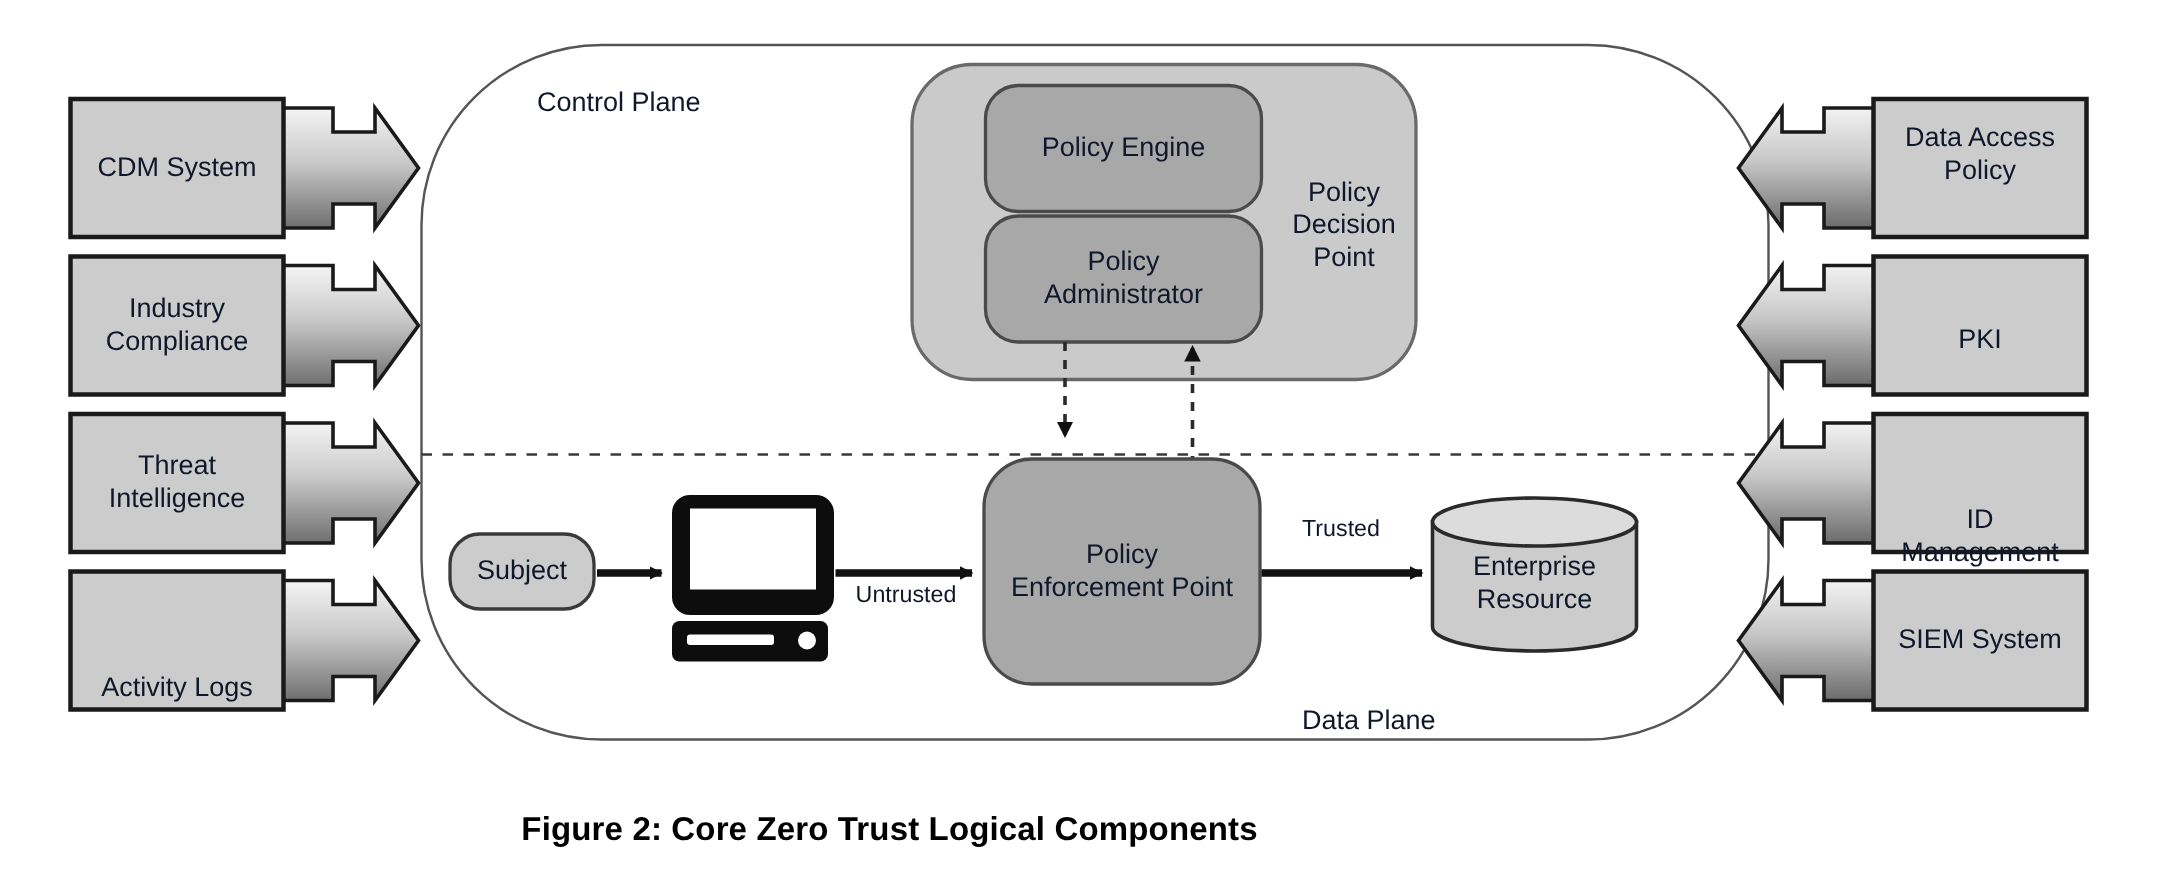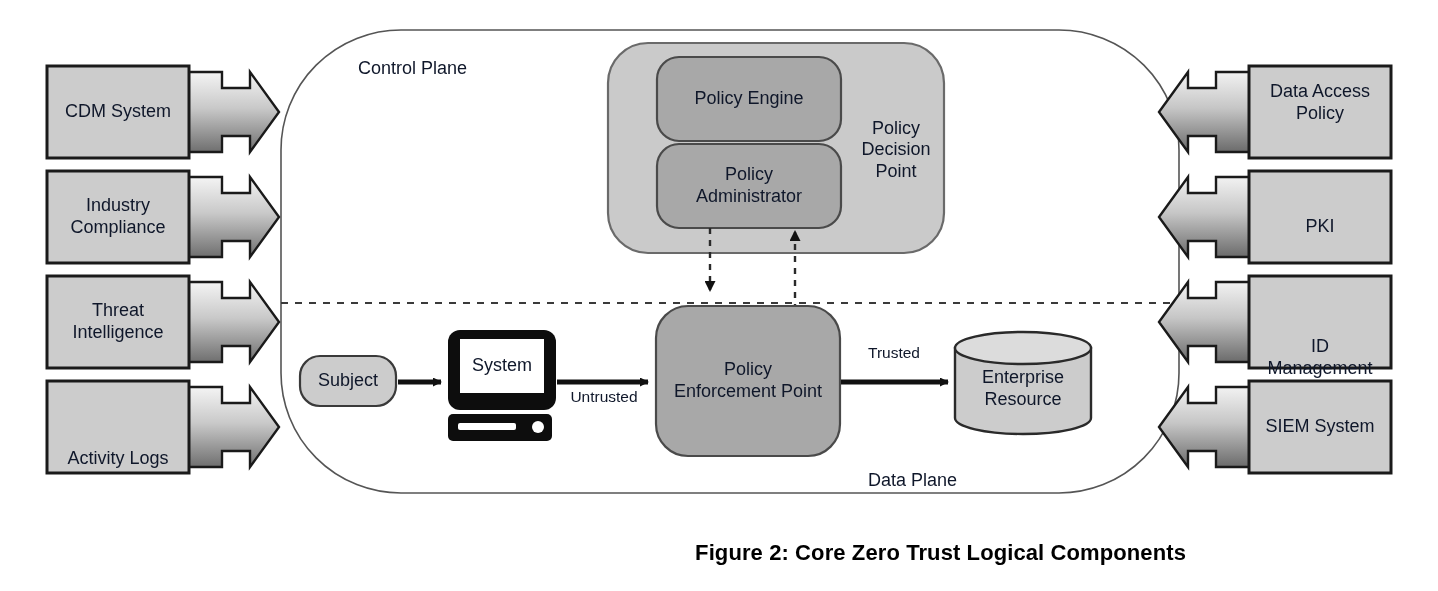--- a/index.html
+++ b/index.html
@@ -42,21 +42,21 @@
   .center-flex {
     display: flex;
     align-items: center;
     justify-content: center;
   }
   #figure-caption {
     position: absolute;
     left: 0;
     top: 540px;
     width: 1186px;
-    text-align: right;
+    text-align: center;
     font-family: "Liberation Sans Narrow", "Liberation Sans", sans-serif;
     font-weight: bold;
     font-size: 22px;
     letter-spacing: 0.1px;
     color: #000000;
   }
 </style>
 </head>
 <body>
 
@@ -170,21 +170,20 @@
   <div class="lbl box-lbl center-flex" style="left:657px; top:57px; width:184px; height:84px;">Policy Engine</div>
 
   <div class="lbl box-lbl center-flex" style="left:1249px; top:381px; width:142px; height:92px;">SIEM System</div>
   <div class="lbl box-lbl center-flex" style="left:657px; top:144px; width:184px; height:84px;">Policy
 Administrator</div>
   <div class="lbl box-lbl center-flex" style="left:848px; top:105px; width:96px; height:90px;">Policy
 Decision
 Point</div>
 
   <div class="lbl box-lbl center-flex" style="left:300px; top:356px; width:96px; height:50px;">Subject</div>
-  <div class="lbl box-lbl center-flex" style="left:460px; top:339px; width:84px; height:54px;">System</div>
   <div class="lbl box-lbl center-flex" style="left:650px; top:306px; width:196px; height:150px;">Policy
 Enforcement Point</div>
   <div class="lbl box-lbl center-flex" style="left:955px; top:348px; width:136px; height:82px;">Enterprise
 Resource</div>
 
   <div class="lbl small" style="left:558px; top:344px; width:92px;margin-top:44px;">Untrusted</div>
   <div class="lbl small" style="left:848px; top:344px; width:92px;">Trusted</div>
 
   <div id="figure-caption">Figure 2: Core Zero Trust Logical Components</div>
 

